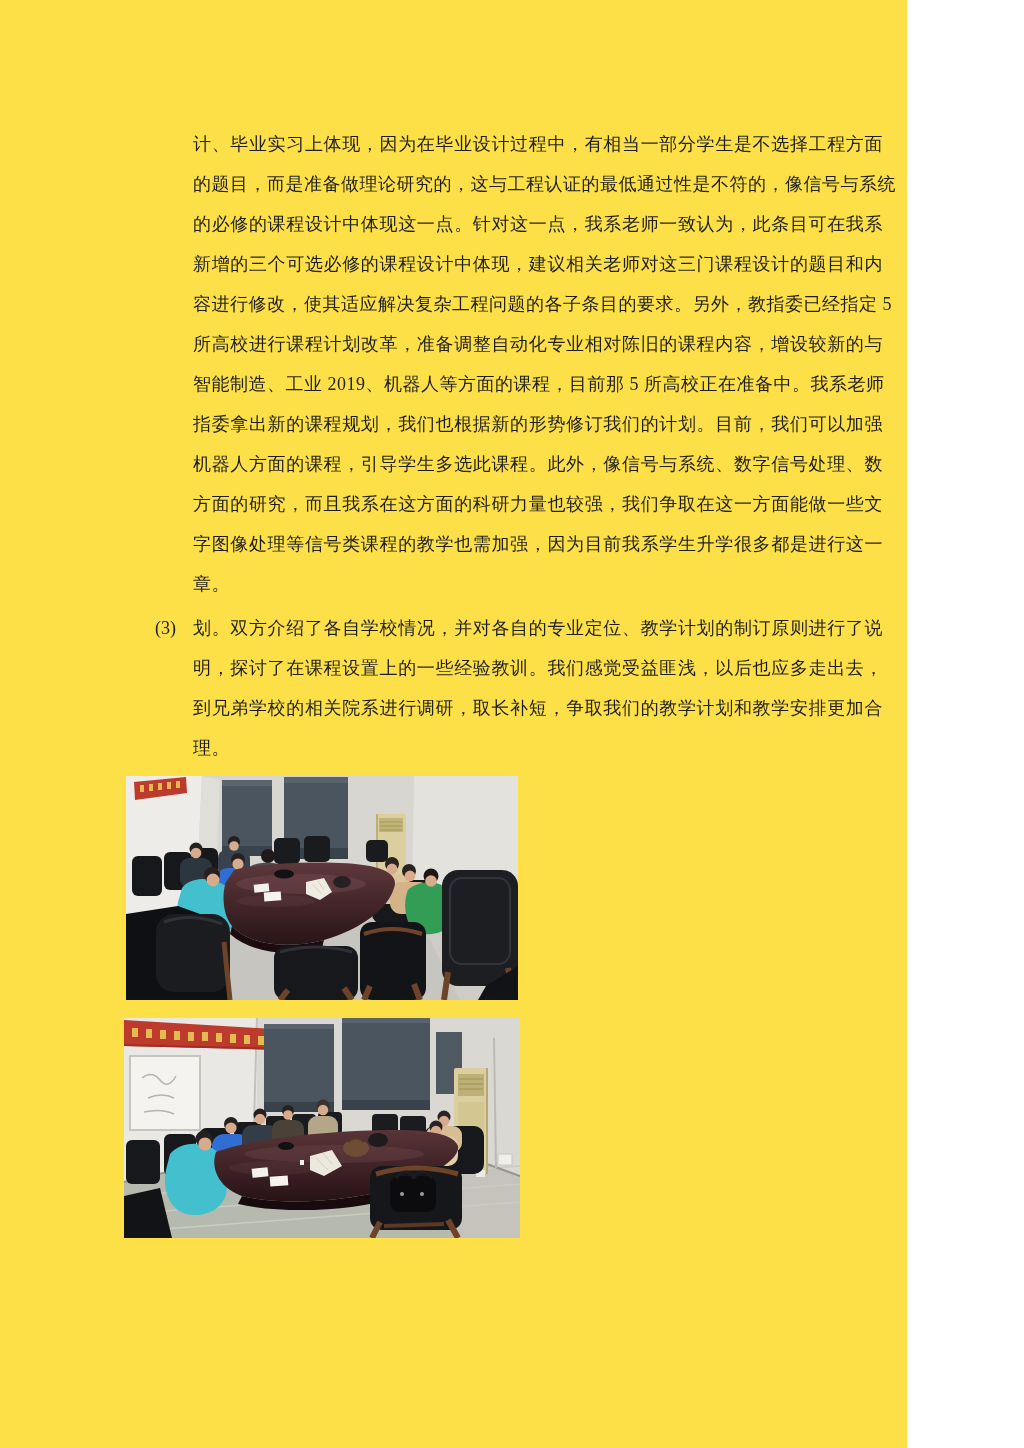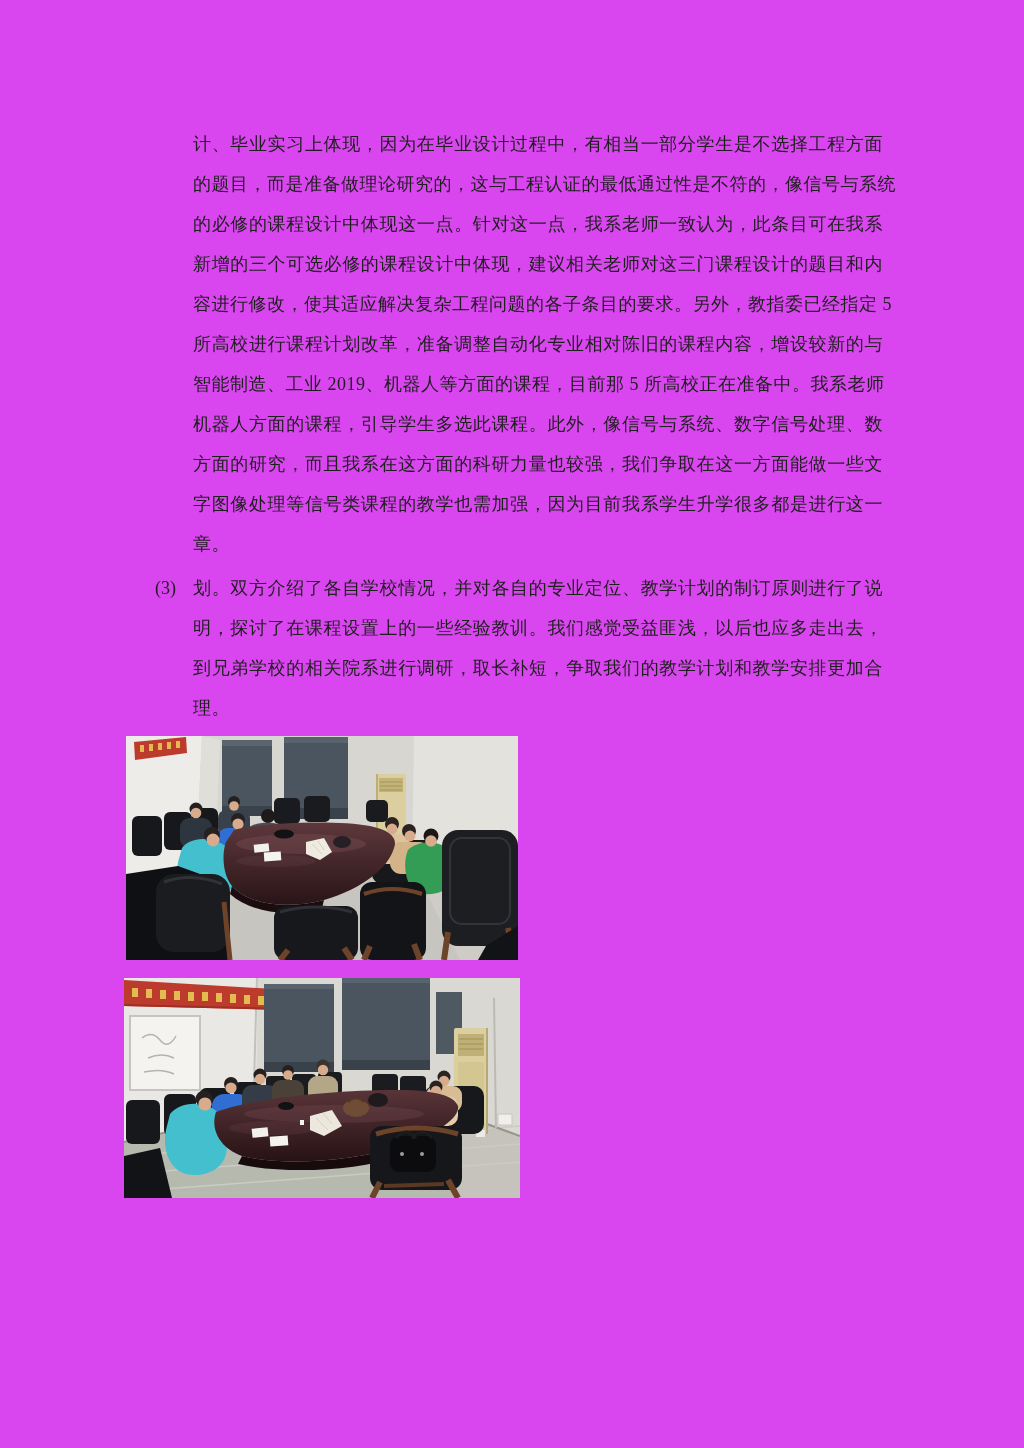--- a/index.html
+++ b/index.html
@@ -1,19 +1,19 @@
 <!DOCTYPE html>
 <html style="--banner-red: #c23a2b; --banner-yellow: #e9c74e; --panel-slate: #4b5560; --ac-beige: #dccf9c; --jacket-cyan: #3fc0d0; --jacket-blue: #2e6ed8; --coat-green: #2f9e53; --coat-tan: #d9bc92; --chair-black: #17181c; --chair-wood: #6f4327; --whiteboard: #f4f3f0; --table-brown: #3c2125; --wall-gray: #d8d6d1; --floor-gray: #bcbcb3;"><head>
 <meta charset="utf-8">
 <title>Document</title>
 <style>
   html,body{margin:0;padding:0;background:#ffffff;}
   body{width:1024px;height:1448px;overflow:hidden;
        font-family:"Liberation Serif","DejaVu Serif",serif;color:#1f1f1f;}
-  .page{position:relative;width:1024px;height:1448px;background:#d946ef;}
+  .page{position:relative;width:907px;height:1448px;background:#fde047;}
 
   
   .textblock{position:absolute;left:193px;top:124px;width:690px;}
   .para .line{
     font-size:18px;line-height:40px;height:40px;white-space:nowrap;
     text-align:justify;text-align-last:justify;
     letter-spacing:0.5px;
   }
   .para .line:last-child{text-align-last:left;}
   .list-item{position:relative;margin-top:4px;}
@@ -47,20 +47,21 @@
   <div class="textblock">
 
     <div class="para">
         <div class="line">计、毕业实习上体现，因为在毕业设计过程中，有相当一部分学生是不选择工程方面</div>
         <div class="line">的题目，而是准备做理论研究的，这与工程认证的最低通过性是不符的，像信号与系统</div>
         <div class="line">的必修的课程设计中体现这一点。针对这一点，我系老师一致认为，此条目可在我系</div>
         <div class="line">新增的三个可选必修的课程设计中体现，建议相关老师对这三门课程设计的题目和内</div>
         <div class="line">容进行修改，使其适应解决复杂工程问题的各子条目的要求。另外，教指委已经指定 5</div>
         <div class="line">所高校进行课程计划改革，准备调整自动化专业相对陈旧的课程内容，增设较新的与</div>
         <div class="line">智能制造、工业 2019、机器人等方面的课程，目前那 5 所高校正在准备中。我系老师</div>
+        <div class="line">指委拿出新的课程规划，我们也根据新的形势修订我们的计划。目前，我们可以加强</div>
         <div class="line">机器人方面的课程，引导学生多选此课程。此外，像信号与系统、数字信号处理、数</div>
         <div class="line">方面的研究，而且我系在这方面的科研力量也较强，我们争取在这一方面能做一些文</div>
         <div class="line">字图像处理等信号类课程的教学也需加强，因为目前我系学生升学很多都是进行这一</div>
         <div class="line">章。</div>
       </div>
 
     <div class="list-item">
       <span class="marker">(3)</span>
       <div class="para">
           <div class="line">划。双方介绍了各自学校情况，并对各自的专业定位、教学计划的制订原则进行了说</div>

